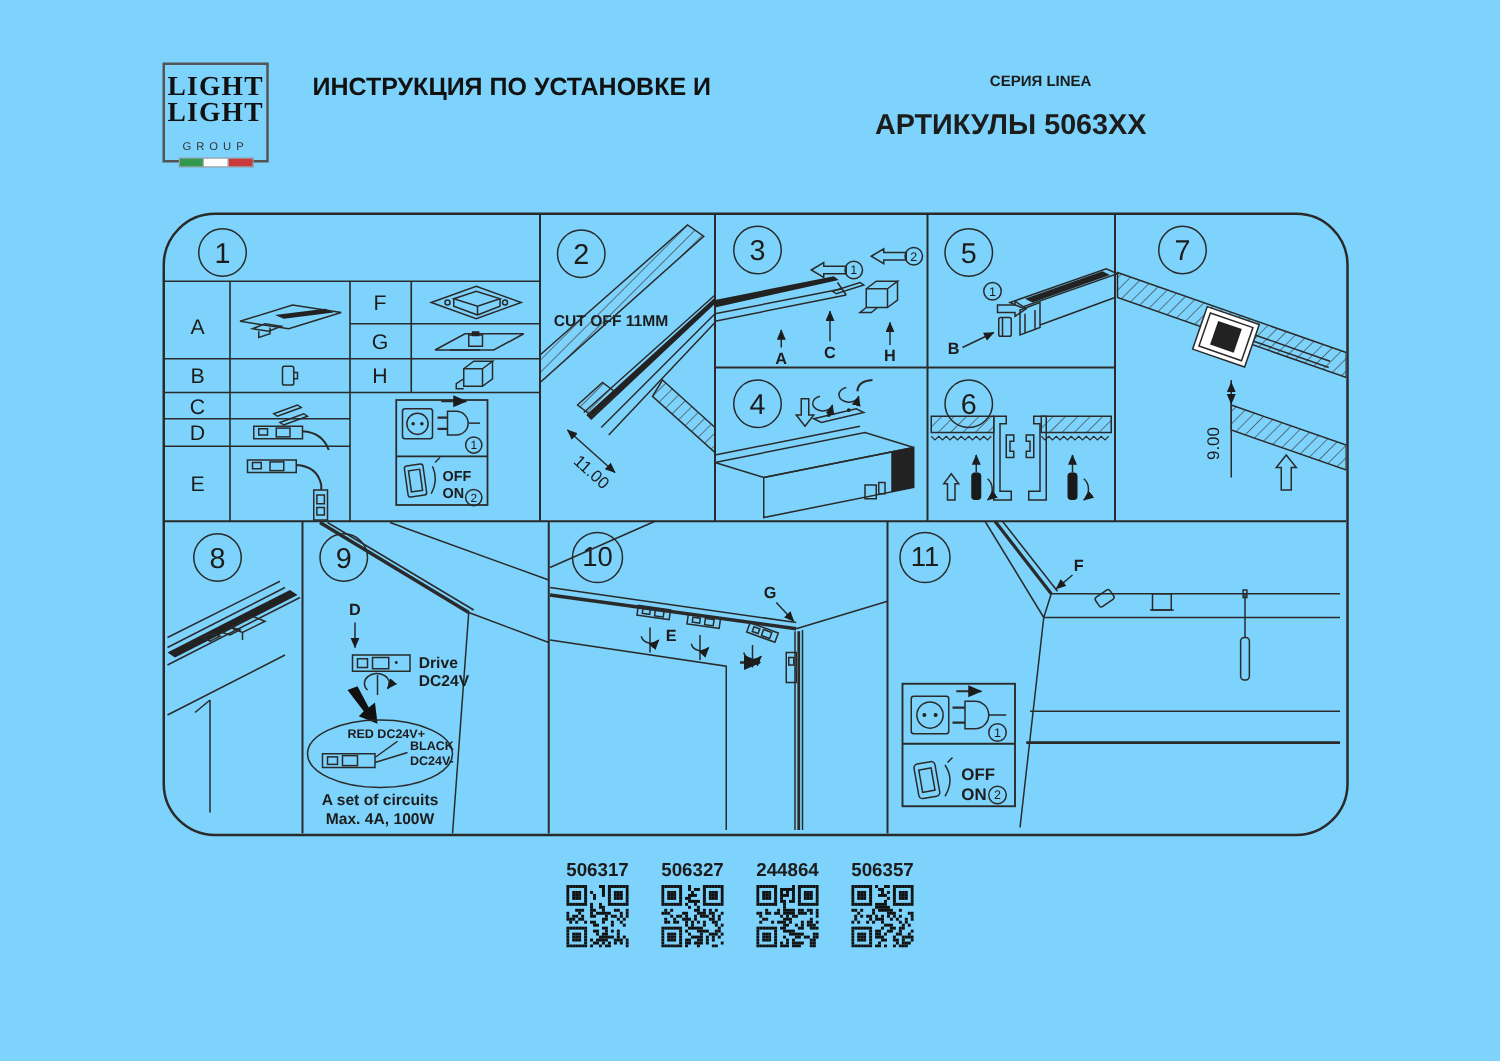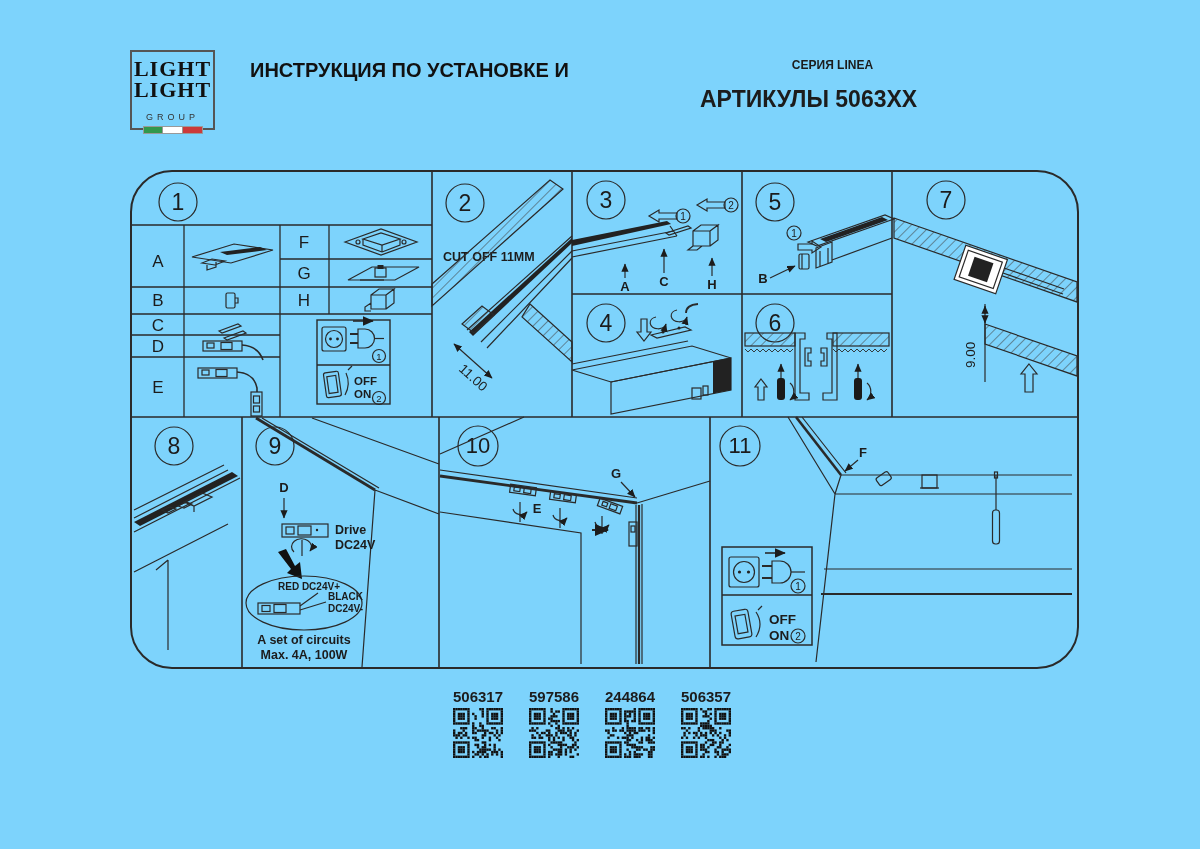--- a/index.html
+++ b/index.html
@@ -584,21 +584,21 @@
           <rect x="0.00" y="45.24" width="2.38" height="2.38"></rect>
           <rect x="14.29" y="45.24" width="2.38" height="2.38"></rect>
           <rect x="0.00" y="47.62" width="2.38" height="2.38"></rect>
           <rect x="2.38" y="47.62" width="2.38" height="2.38"></rect>
           <rect x="4.76" y="47.62" width="2.38" height="2.38"></rect>
           <rect x="7.14" y="47.62" width="2.38" height="2.38"></rect>
           <rect x="9.52" y="47.62" width="2.38" height="2.38"></rect>
           <rect x="11.90" y="47.62" width="2.38" height="2.38"></rect>
           <rect x="14.29" y="47.62" width="2.38" height="2.38"></rect>
         </svg></div>
-      <div class="qr-item"><div class="qr-label">597586</div><svg width="50" height="50" viewBox="0 0 50 50" fill="#111">
+      <div class="qr-item"><div class="qr-label">506327</div><svg width="50" height="50" viewBox="0 0 50 50" fill="#111">
           <rect x="21.43" y="0.00" width="2.38" height="2.38"></rect>
           <rect x="21.43" y="2.38" width="2.38" height="2.38"></rect>
           <rect x="26.19" y="2.38" width="2.38" height="2.38"></rect>
           <rect x="28.57" y="2.38" width="2.38" height="2.38"></rect>
           <rect x="23.81" y="4.76" width="2.38" height="2.38"></rect>
           <rect x="21.43" y="7.14" width="2.38" height="2.38"></rect>
           <rect x="23.81" y="7.14" width="2.38" height="2.38"></rect>
           <rect x="26.19" y="7.14" width="2.38" height="2.38"></rect>
           <rect x="19.05" y="9.52" width="2.38" height="2.38"></rect>
           <rect x="21.43" y="9.52" width="2.38" height="2.38"></rect>

